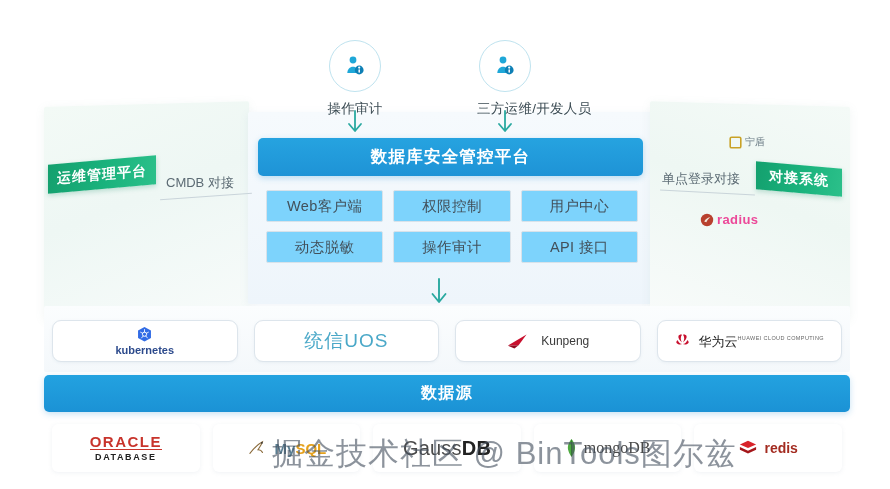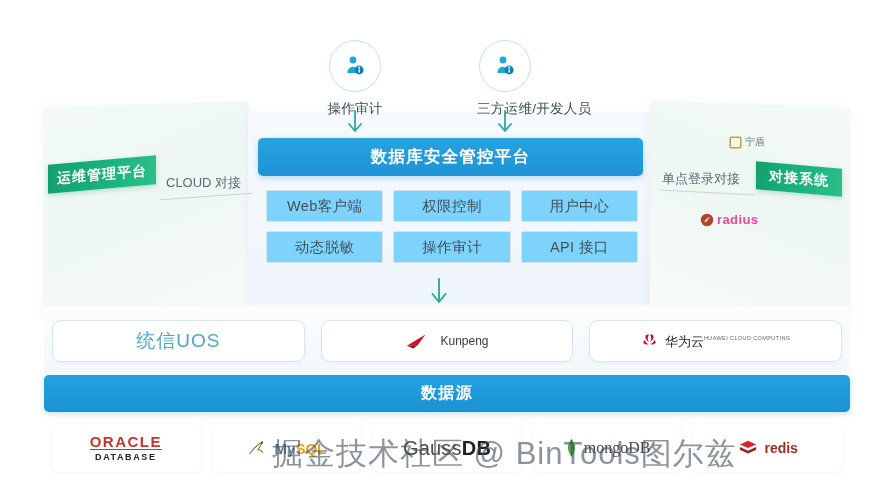--- a/index.html
+++ b/index.html
@@ -211,21 +211,21 @@
       <div class="chip">操作审计</div>
       <div class="chip">API 接口</div>
     </div>
   </div>
 
   <svg class="arrow-mid" viewBox="0 0 22 30">
     <path d="M11 1 L11 22 M4.5 16 L11 24 L17.5 16" stroke="#2aa9a0" stroke-width="1.9" fill="none" stroke-linecap="round" stroke-linejoin="round"></path>
   </svg>
 
   <div class="ribbon ribbon-left">运维管理平台</div>
-  <div class="link-label" style="left:166px;top:174px;">CLOUD 对接</div>
+  <div class="link-label" style="left:166px;top:174px;">CMDB 对接</div>
   <div class="link-line" style="left:160px;top:196px;width:92px;transform:rotate(-4deg);"></div>
 
   <div class="ribbon ribbon-right">对接系统</div>
   <div class="link-label" style="left:662px;top:170px;">单点登录对接</div>
   <div class="link-line" style="left:660px;top:192px;width:95px;transform:rotate(3deg);"></div>
 
   <div class="minilogo" style="left:729px;top:135px;">
     <svg width="13" height="13" viewBox="0 0 13 13">
       <rect x="1.2" y="1.2" width="10.6" height="10.6" rx="1.4" fill="none" stroke="#c9a227" stroke-width="1.6"></rect>
     </svg>
@@ -235,20 +235,36 @@
   <div class="minilogo" style="left:700px;top:212px;">
     <svg width="14" height="14" viewBox="0 0 14 14">
       <circle cx="7" cy="7" r="6.2" fill="#b8402e"></circle>
       <path d="M4.2 8.6 C5.4 5.6 8.2 4.4 10.4 4.2 C8.6 5.4 7.2 7 6.4 9.2 Z" fill="#f0e6d8"></path>
     </svg>
     <span class="minilogo-text redis-t" style="color:#ec4899;font-size:13px;letter-spacing:.4px;">radius</span>
   </div>
 
   <div class="os-row">
 
+    <div class="os-card">
+      <div style="display:flex;flex-direction:column;align-items:center;gap:1px;">
+        <svg width="17" height="17" viewBox="0 0 20 20">
+          <polygon points="10,1.2 17.6,5.2 17.6,14 10,18.2 2.4,14 2.4,5.2" fill="#326ce5"></polygon>
+          <circle cx="10" cy="9.7" r="2.5" fill="none" stroke="#ffffff" stroke-width="1.1"></circle>
+          <g stroke="#ffffff" stroke-width="1" stroke-linecap="round">
+            <path d="M10 4.2 L10 7.1"></path>
+              <path d="M14.6 7.3 L12.2 8.6"></path>
+            <path d="M13.4 14 L11.6 11.8"></path>
+              <path d="M6.6 14 L8.4 11.8"></path>
+            <path d="M5.4 7.3 L7.8 8.6"></path>
+          </g>
+        </svg>
+        <span class="kube-t">kubernetes</span>
+      </div>
+    </div>
 
     <div class="os-card">
       <span class="uos-t">统信UOS</span>
     </div>
 
     <div class="os-card">
       <svg width="28" height="20" viewBox="0 0 30 20">
         <path d="M2 15 L22 3 L13.5 14.5 Z" fill="#c8102e"></path>
         <path d="M2 15 L13.5 14.5 L9 18 Z" fill="#8f0b21"></path>
       </svg>

